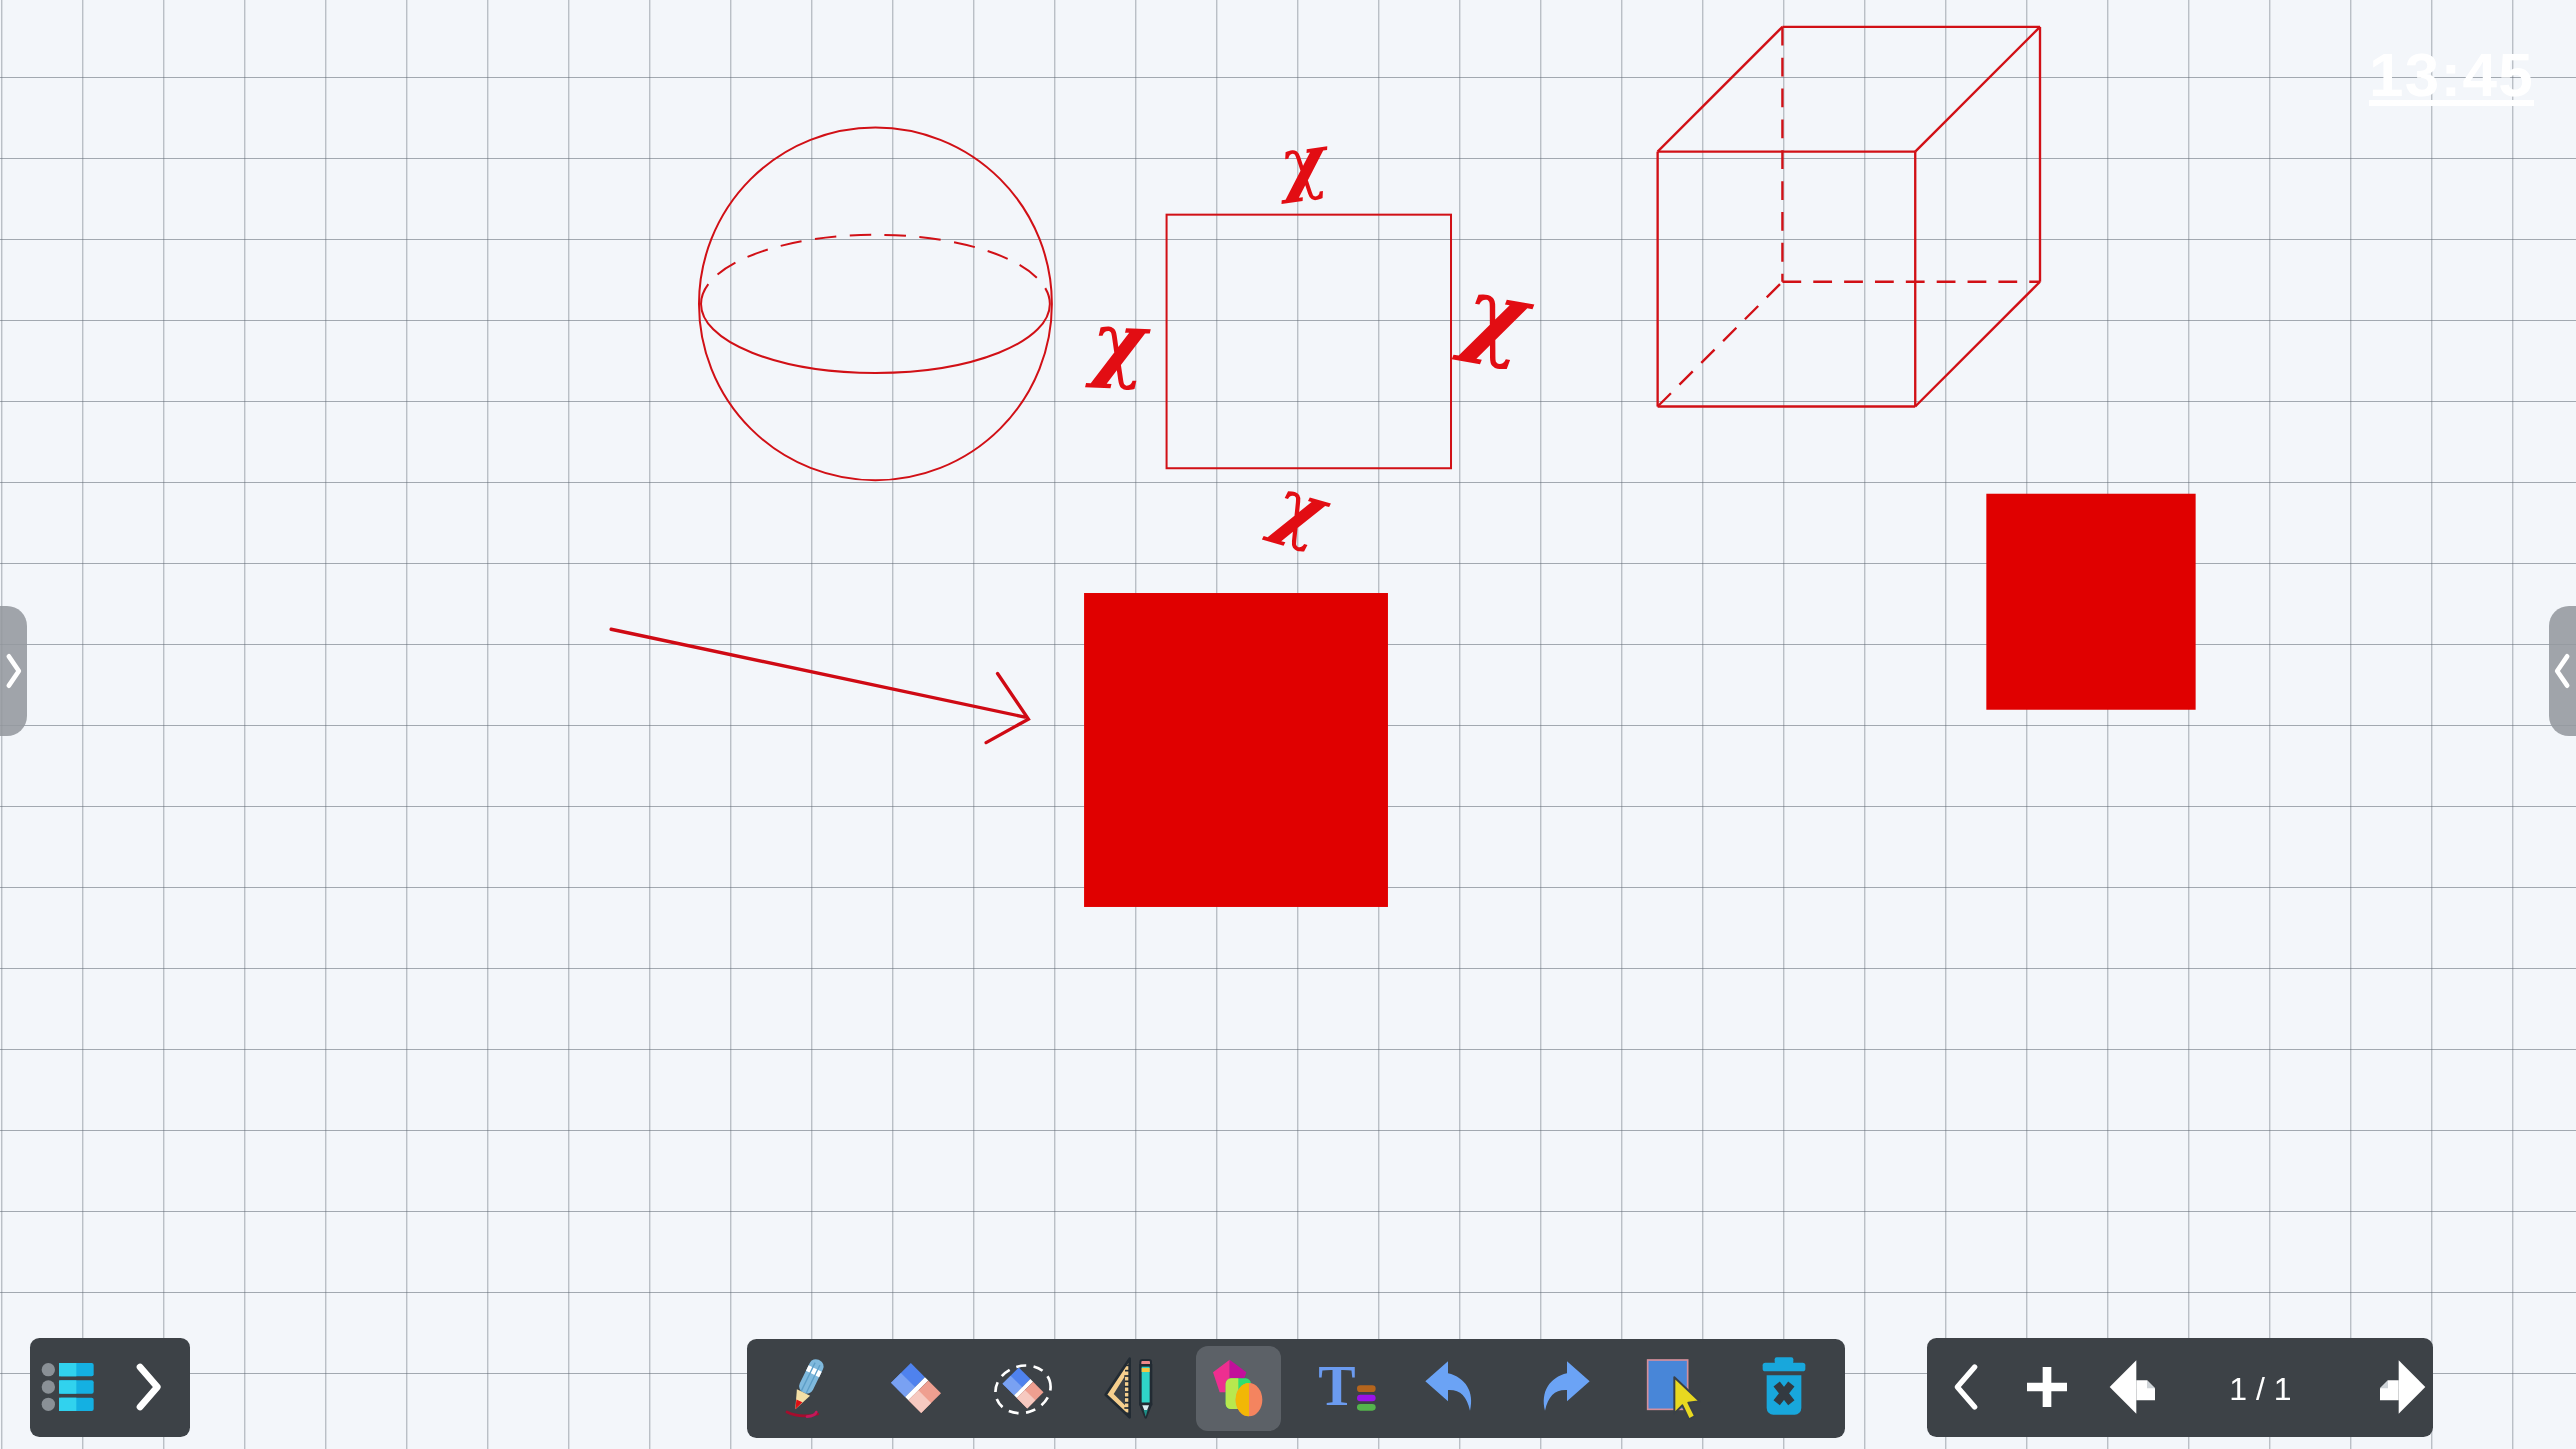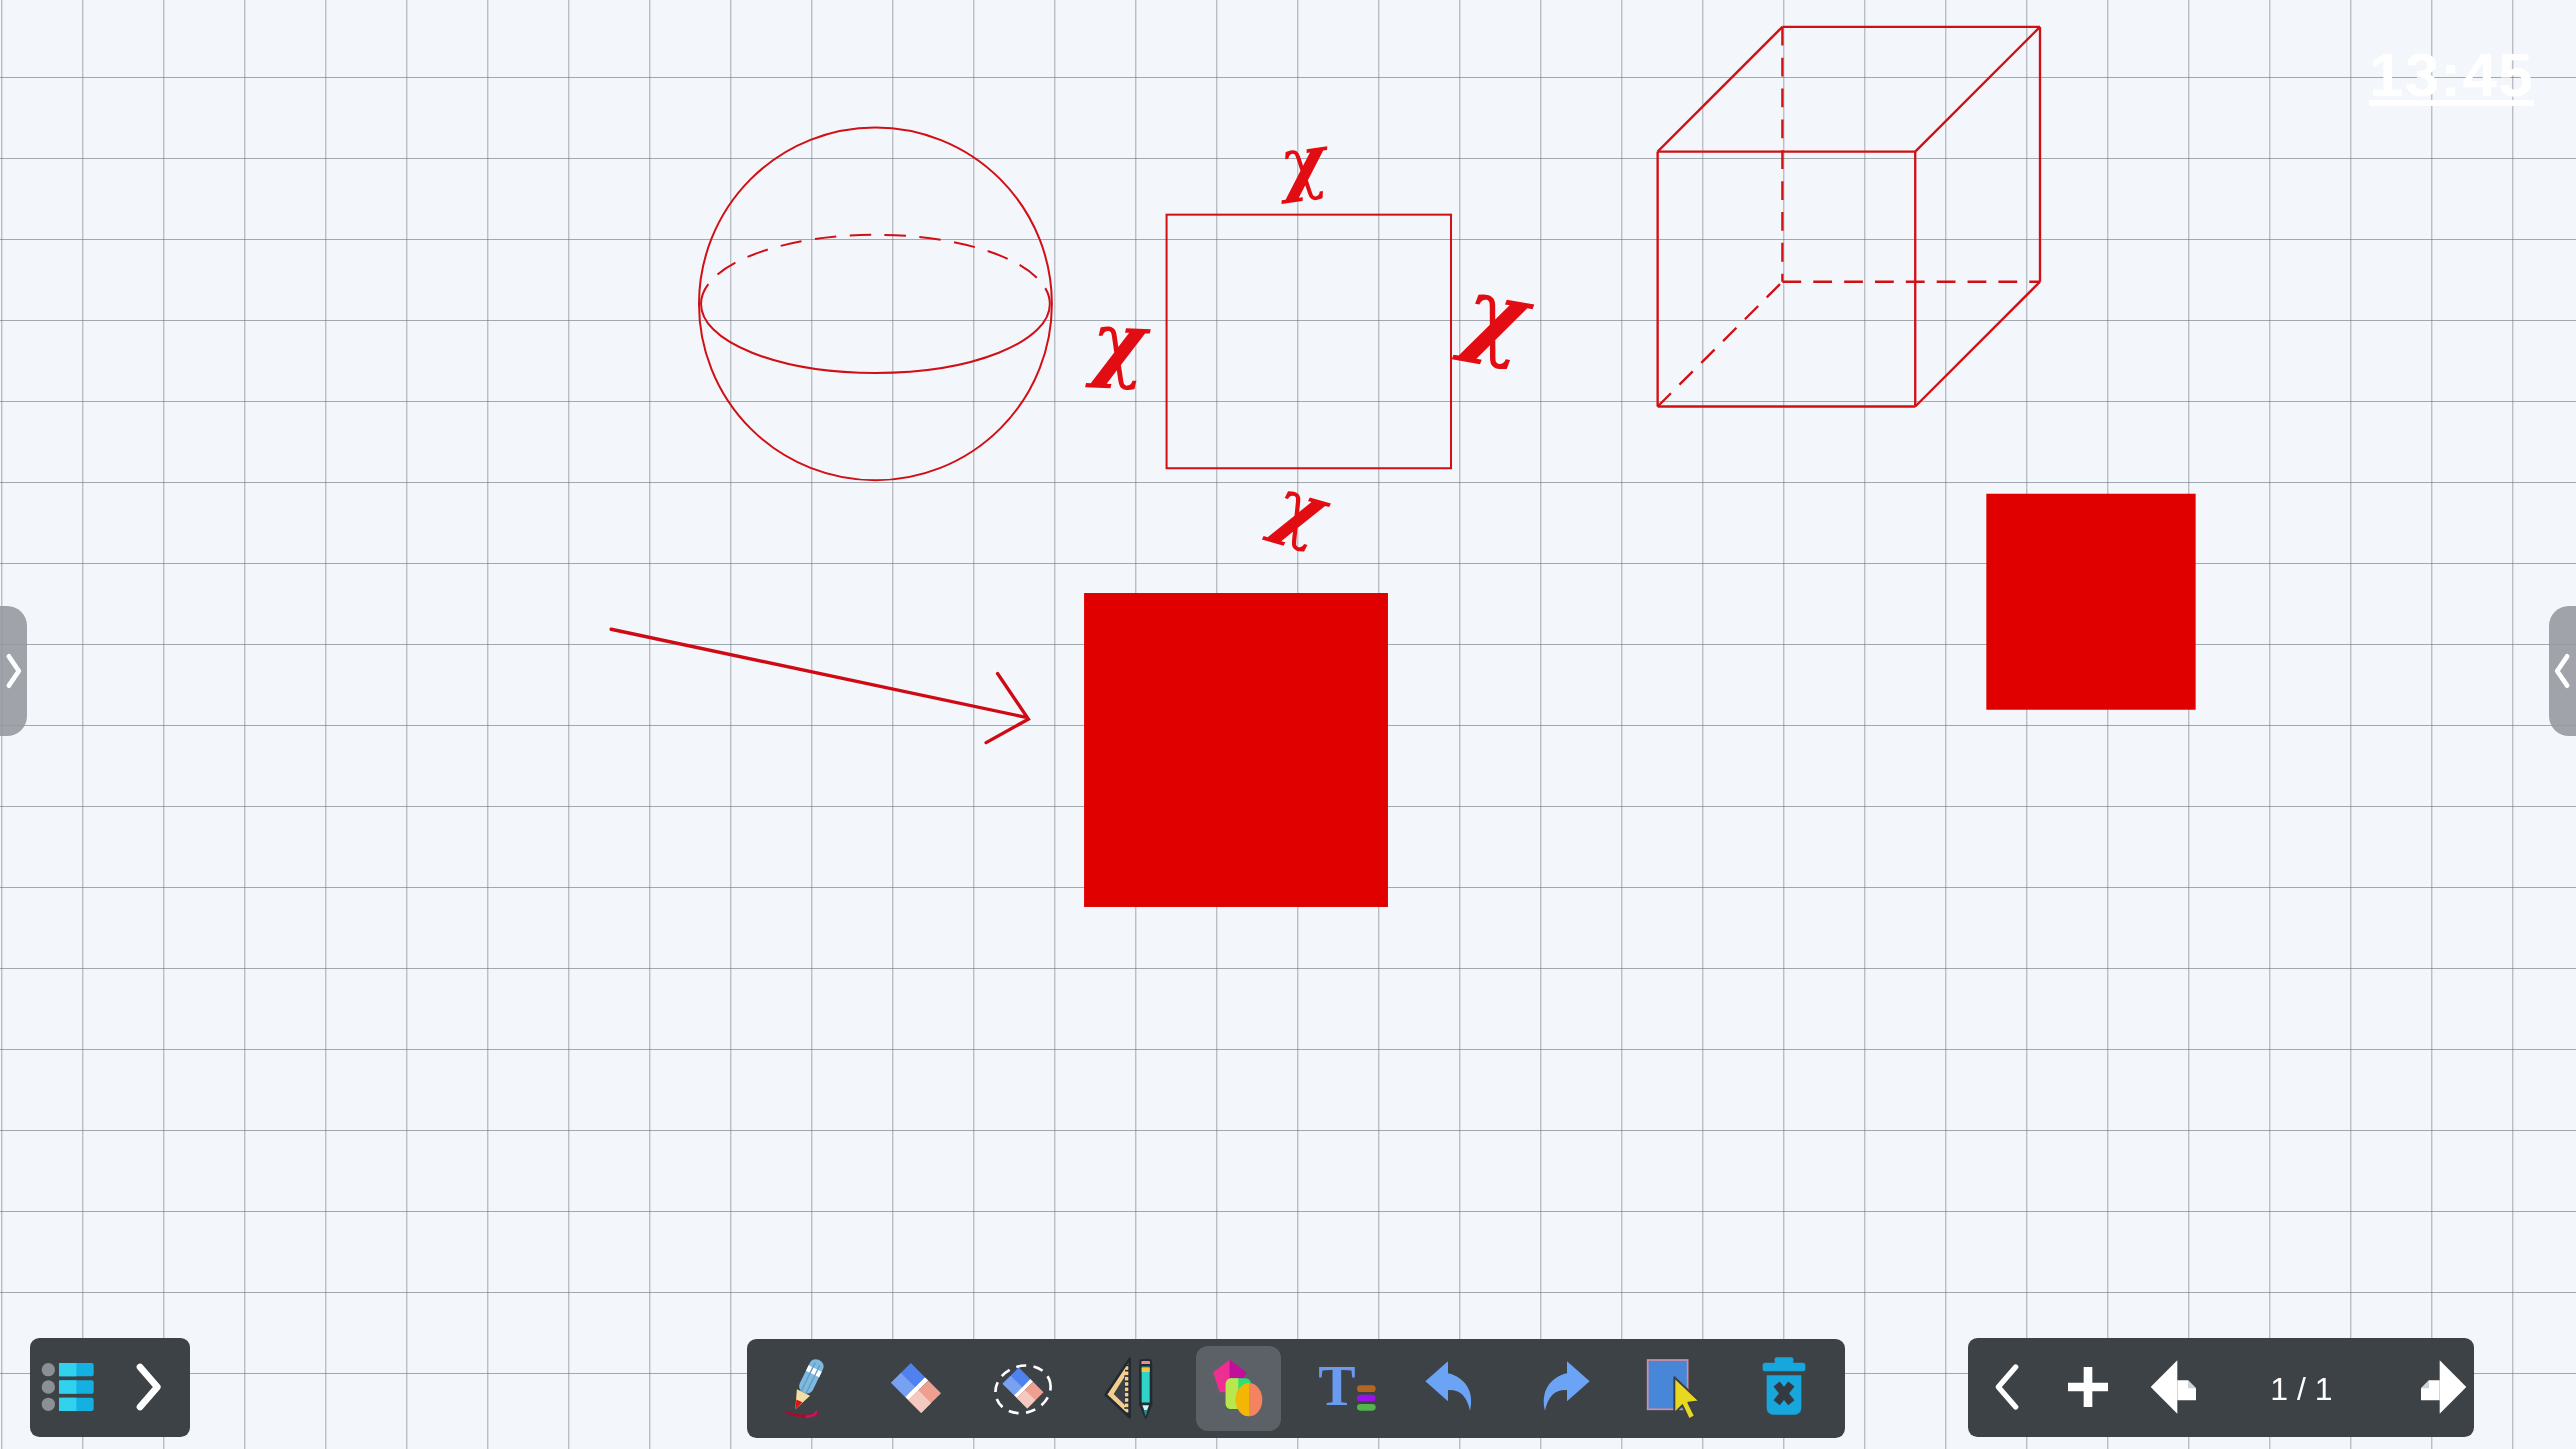--- a/index.html
+++ b/index.html
@@ -26,21 +26,21 @@
     background:rgba(148,153,158,.88);
   }
   .edge-tab.left{left:0;border-radius:0 20px 20px 0;}
   .edge-tab.right{left:2549px;border-radius:20px 0 0 20px;}
   .edge-tab svg{position:absolute;left:0;top:33px;}
   .dock{
     position:absolute;background:#3d4247;border-radius:9.4px;
   }
   .dock.left-panel{left:30px;top:1338px;width:160px;height:99px;}
   .dock.toolbar{left:747px;top:1339px;width:1098px;height:99px;}
-  .dock.page-nav{left:1968px;top:1338px;width:506px;height:99px;}
+  .dock.page-nav{left:1927px;top:1338px;width:506px;height:99px;}
   .tool-btn{
     position:absolute;top:17px;width:64px;height:64px;
     background:transparent;border:none;padding:0;cursor:pointer;
   }
   .tool-btn.active{
     top:7.4px;width:85px;height:85px;
     background:#5c6167;border-radius:12px;
   }
   .tool-btn svg{display:block;margin:auto;}
   .nav-btn{

